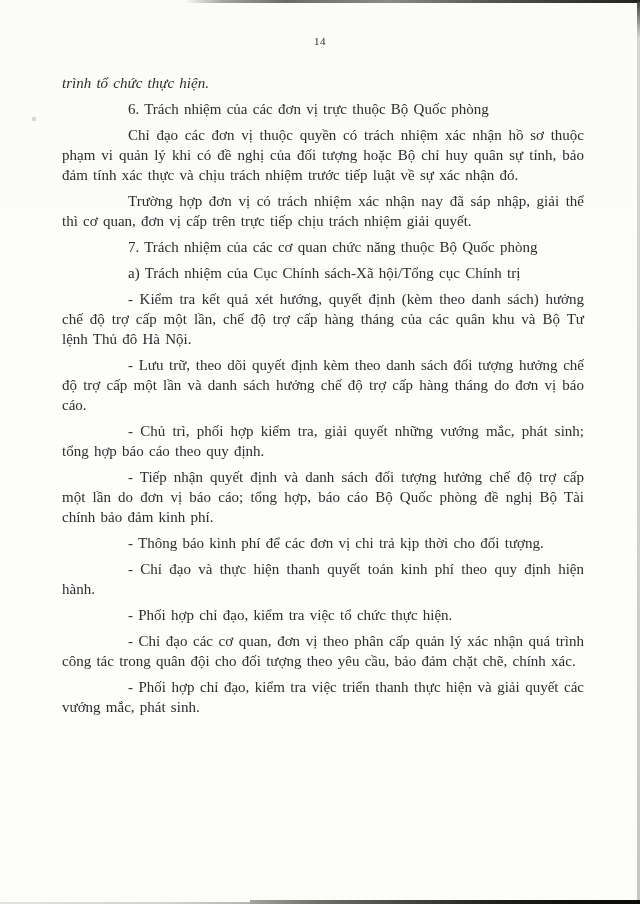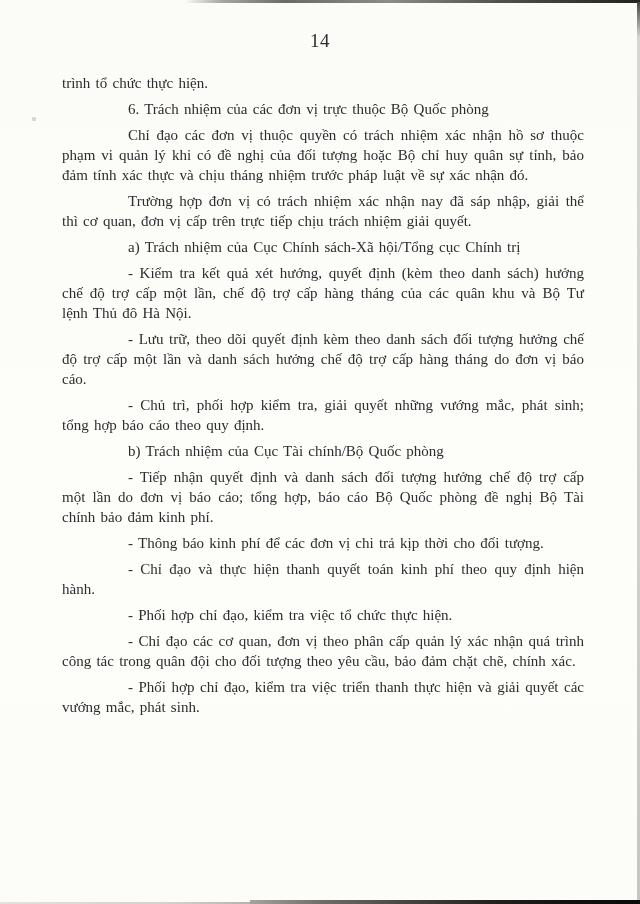--- a/index.html
+++ b/index.html
@@ -62,60 +62,61 @@
     width: 4px; height: 4px;
     background: #d9d5cf;
     border-radius: 1px;
   }
   .page-num {
     margin: 0;
     padding-top: 31px;
     height: 20px;
     line-height: 20px;
     text-align: center;
-    font-size: 19px;
+    font-size: 11px;
     letter-spacing: 0.5px;
   }
   .content {
     padding: 22px 56px 0 62px; 
   }
   .para {
     margin: 0 0 6px 0;
     font-size: 15px;
     line-height: 20px;
     text-align: justify;
     text-indent: 66px;
     word-spacing: 1.5px;
   }
   .para.no-indent {
     text-indent: 0;
+    font-style: italic;
   }
 </style>
 </head>
 <body>
 
 <div class="page">
   <div class="artifact-top"></div>
   <div class="artifact-right"></div>
   <div class="artifact-bottom-left"></div>
   <div class="artifact-bottom"></div>
   <div class="speck"></div>
 
   <p class="page-num">14</p>
 
   <div class="content">
       <p class="para no-indent">trình tổ chức thực hiện.</p>
       <p class="para">6. Trách nhiệm của các đơn vị trực thuộc Bộ Quốc phòng</p>
-      <p class="para">Chỉ đạo các đơn vị thuộc quyền có trách nhiệm xác nhận hồ sơ thuộc phạm vi quản lý khi có đề nghị của đối tượng hoặc Bộ chỉ huy quân sự tỉnh, bảo đảm tính xác thực và chịu tháng nhiệm trước pháp luật về sự xác nhận đó.</p>
+      <p class="para">Chỉ đạo các đơn vị thuộc quyền có trách nhiệm xác nhận hồ sơ thuộc phạm vi quản lý khi có đề nghị của đối tượng hoặc Bộ chỉ huy quân sự tỉnh, bảo đảm tính xác thực và chịu trách nhiệm trước tiếp luật về sự xác nhận đó.</p>
       <p class="para">Trường hợp đơn vị có trách nhiệm xác nhận nay đã sáp nhập, giải thể thì cơ quan, đơn vị cấp trên trực tiếp chịu trách nhiệm giải quyết.</p>
+      <p class="para">7. Trách nhiệm của các cơ quan chức năng thuộc Bộ Quốc phòng</p>
       <p class="para">a) Trách nhiệm của Cục Chính sách-Xã hội/Tổng cục Chính trị</p>
       <p class="para">- Kiểm tra kết quả xét hướng, quyết định (kèm theo danh sách) hưởng chế độ trợ cấp một lần, chế độ trợ cấp hàng tháng của các quân khu và Bộ Tư lệnh Thủ đô Hà Nội.</p>
       <p class="para">- Lưu trữ, theo dõi quyết định kèm theo danh sách đối tượng hưởng chế độ trợ cấp một lần và danh sách hưởng chế độ trợ cấp hàng tháng do đơn vị báo cáo.</p>
       <p class="para">- Chủ trì, phối hợp kiểm tra, giải quyết những vướng mắc, phát sinh; tổng hợp báo cáo theo quy định.</p>
-      <p class="para">b) Trách nhiệm của Cục Tài chính/Bộ Quốc phòng</p>
       <p class="para">- Tiếp nhận quyết định và danh sách đối tượng hưởng chế độ trợ cấp một lần do đơn vị báo cáo; tổng hợp, báo cáo Bộ Quốc phòng đề nghị Bộ Tài chính bảo đảm kinh phí.</p>
       <p class="para">- Thông báo kinh phí để các đơn vị chi trả kịp thời cho đối tượng.</p>
       <p class="para">- Chỉ đạo và thực hiện thanh quyết toán kinh phí theo quy định hiện hành.</p>
       <p class="para">- Phối hợp chỉ đạo, kiểm tra việc tổ chức thực hiện.</p>
       <p class="para">- Chỉ đạo các cơ quan, đơn vị theo phân cấp quản lý xác nhận quá trình công tác trong quân đội cho đối tượng theo yêu cầu, bảo đảm chặt chẽ, chính xác.</p>
       <p class="para">- Phối hợp chỉ đạo, kiểm tra việc triển thanh thực hiện và giải quyết các vướng mắc, phát sinh.</p>
     </div>
 </div>
 
 </body></html>

